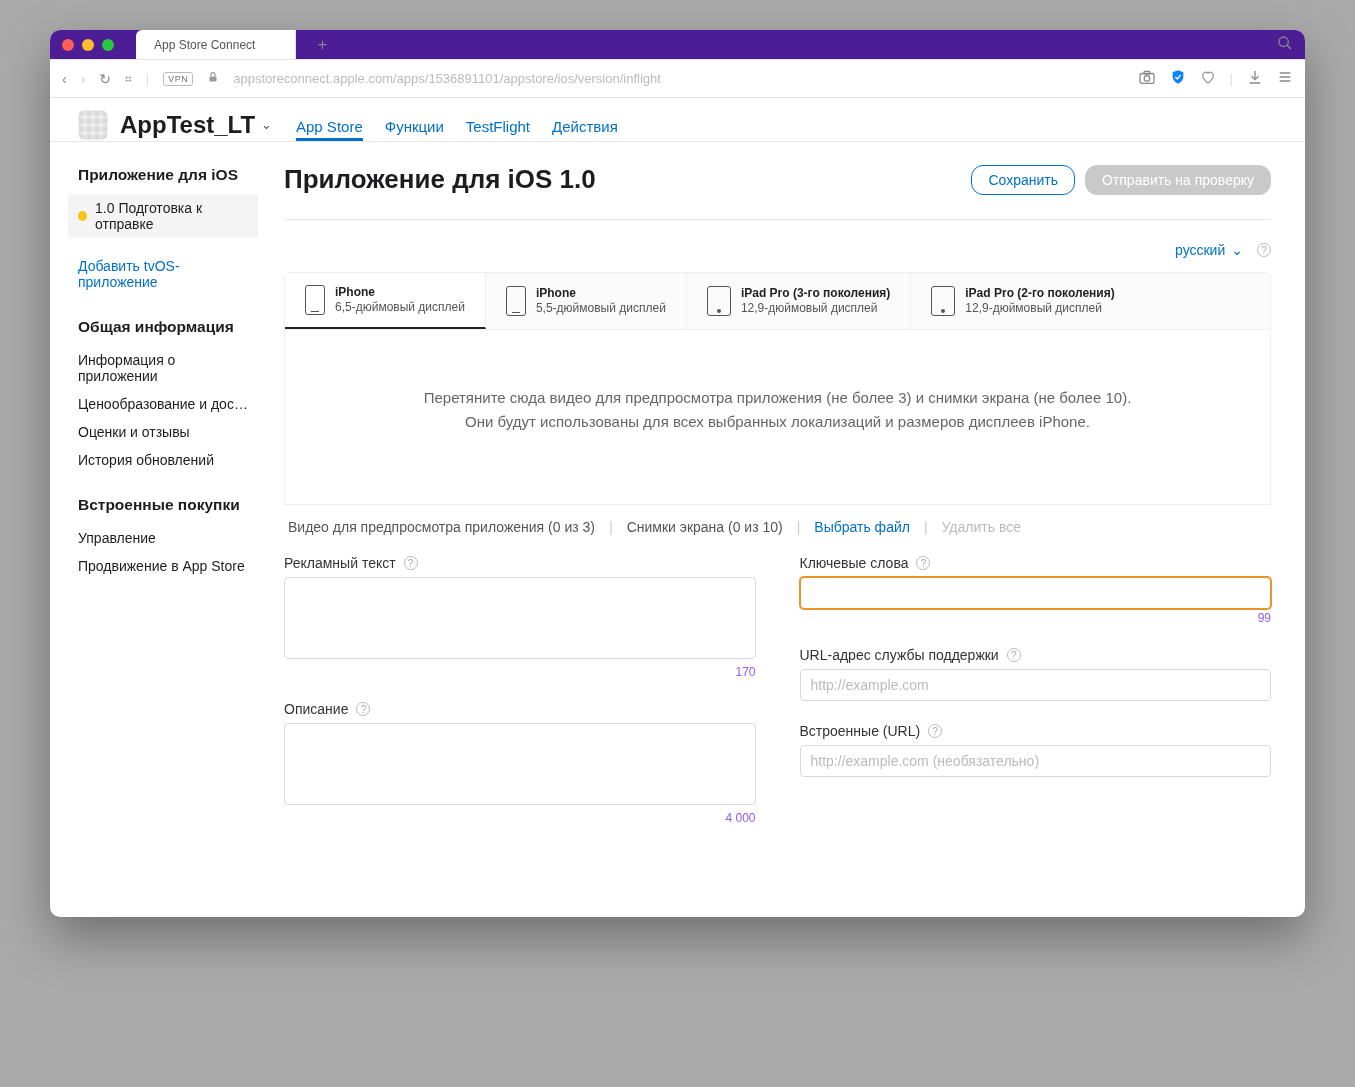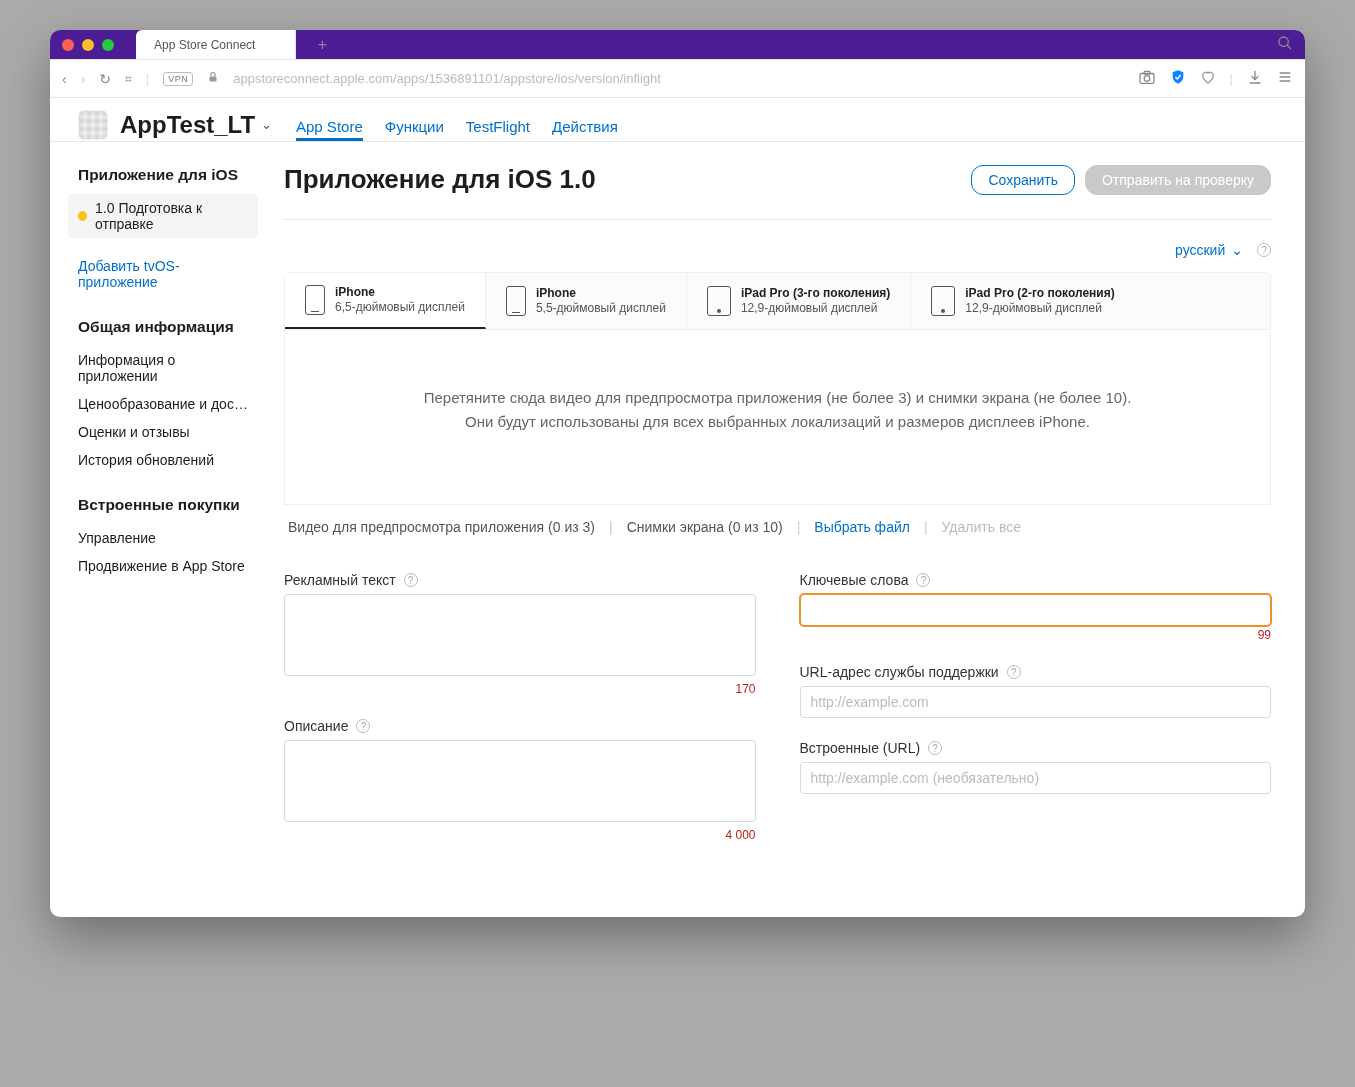--- a/index.html
+++ b/index.html
@@ -187,30 +187,29 @@
     align-items:center;
   }
   .mf-sep { color:#ccc; }
   .mf-link { color:#0070c9; cursor:pointer;}
   .mf-disabled { color:#bbb; }
   
   .form-grid {
     display:grid;
     grid-template-columns: 1fr 1fr;
     column-gap:44px;
-    margin-top:17px;
   }
   .field { margin-bottom:22px; }
   .field-label { font-size:14px; color:#333; margin-bottom:6px; display:flex; align-items:center;}
   .ta {
     width:100%; border:1px solid #d9d9d9; border-radius:4px;
     padding:8px; font-size:14px; resize:none;
     font-family:inherit;
   }
-  .counter { text-align:right; font-size:12px; color:#b91c1c; margin-top:2px;}
+  .counter { text-align:right; font-size:12px; color:#8b5cf6; margin-top:2px;}
   .input {
     width:100%; border:1px solid #d9d9d9; border-radius:4px;
     padding:7px 10px; font-size:14px;
   }
   .input.focus { border-color:#e8942b; box-shadow:0 0 0 1px #e8942b; outline:none;}
   .input::placeholder { color:#bbb; }
 </style>
 </head>
 <body>
 

